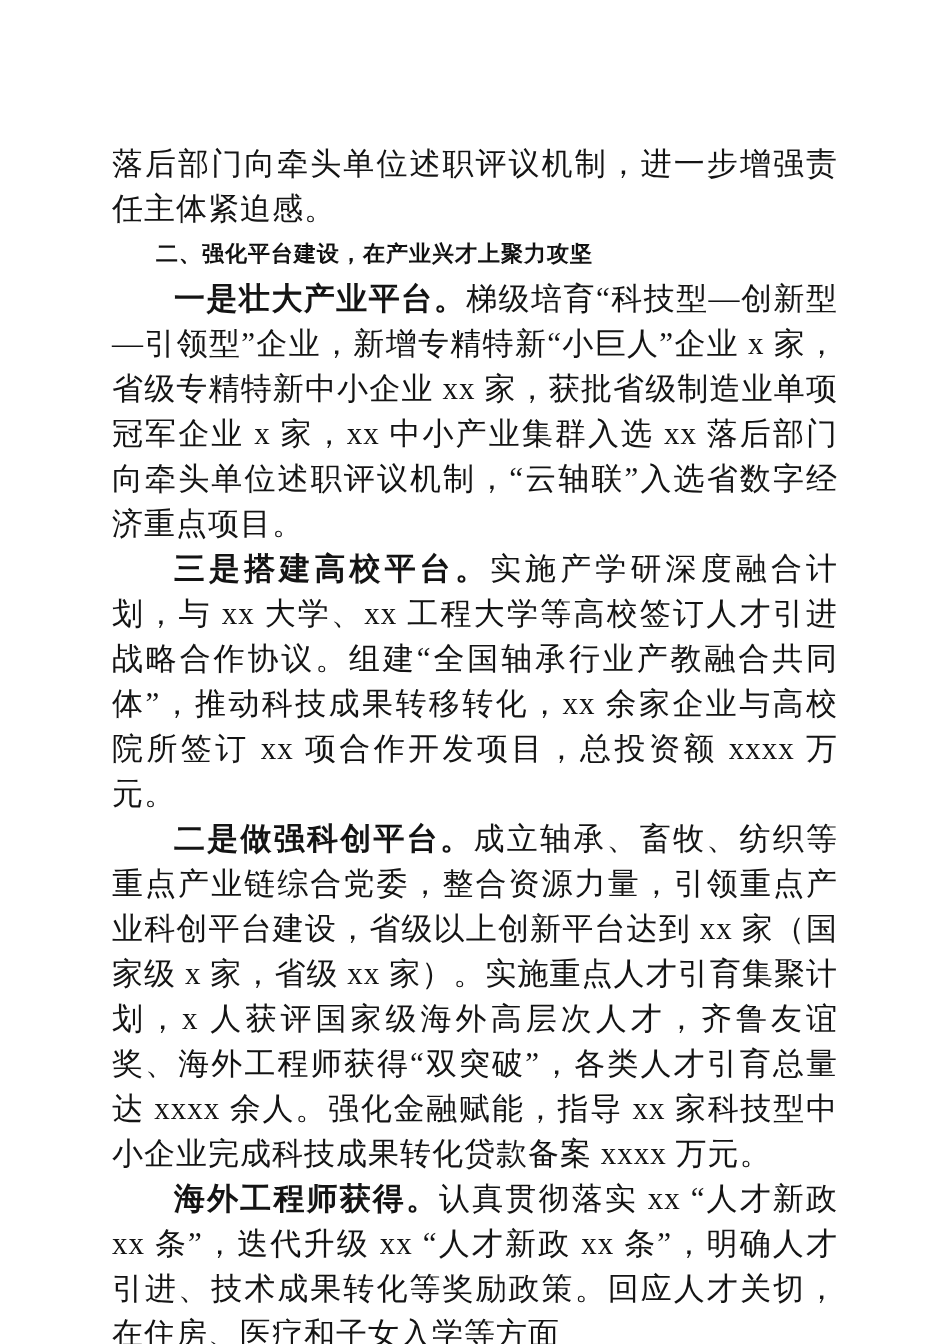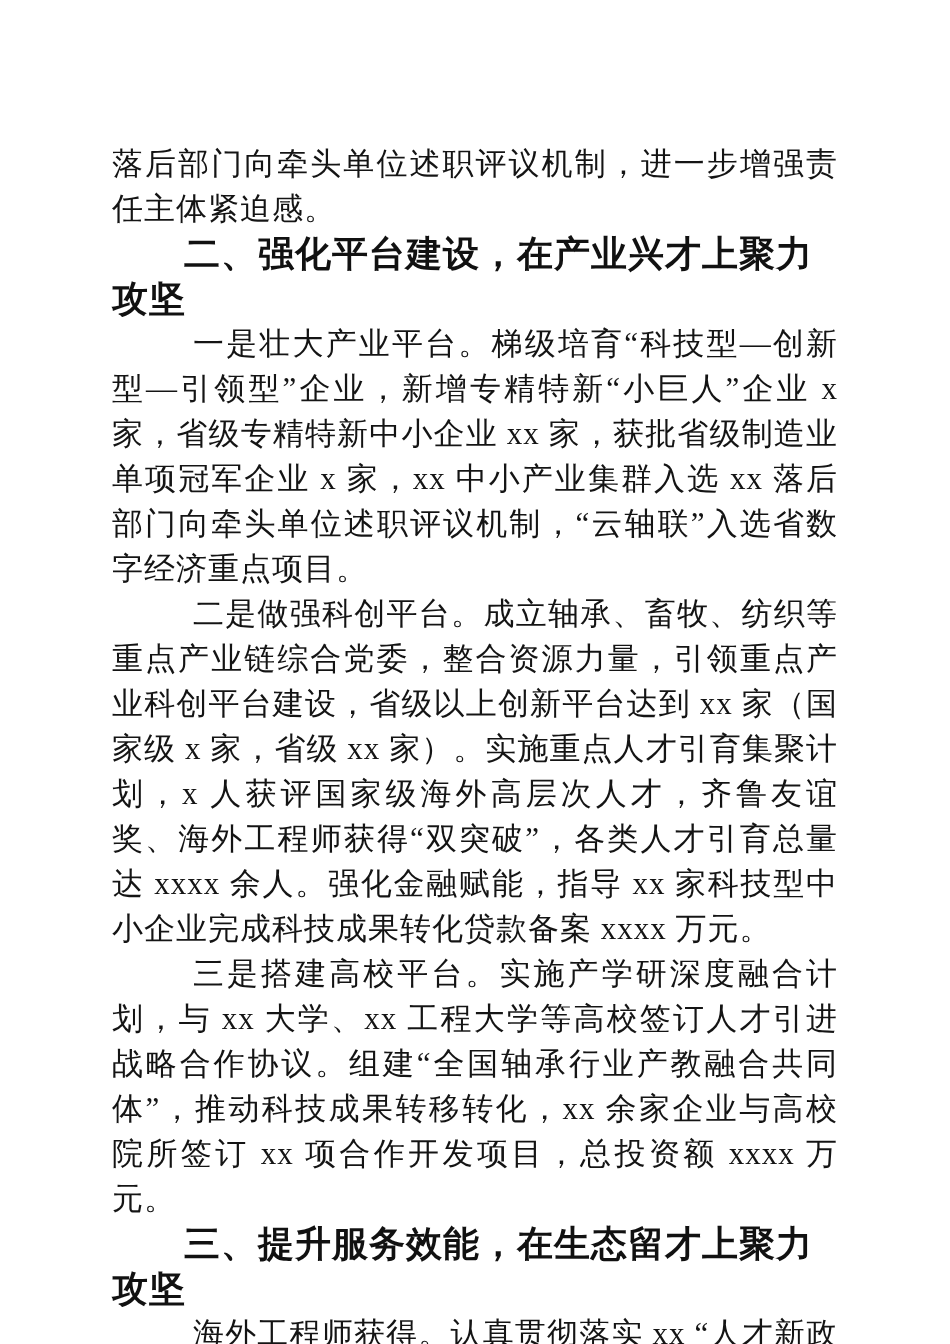--- a/index.html
+++ b/index.html
@@ -24,46 +24,44 @@
     margin: 0;
     text-align: justify;
     text-indent: 2em;
     letter-spacing: 1px;
     word-break: break-all;
   }
   .para.no-indent {
     text-indent: 0;
   }
   .para .lead {
-    font-weight: normal;
-    margin-left: 19px;
+    font-weight: bold;
   }
   .section-heading {
     margin: 0;
     font-family: "Liberation Sans", "DejaVu Sans", sans-serif;
     font-weight: bold;
-    font-size: 36px;
+    font-size: 22px;
     line-height: 45px;
     text-indent: 2em;
     letter-spacing: 1px;
     color: #111111;
   }
 </style>
 </head>
 <body>
 
 <div class="page">
 
   <p class="para no-indent"><span>落后部门向牵头单位述职评议机制，进一步增强责任主体紧迫感。</span></p>
 
   <h2 class="section-heading">二、强化平台建设，在产业兴才上聚力攻坚</h2>
 
   <p class="para"><span class="lead">一是壮大产业平台。</span><span>梯级培育“科技型—创新型—引领型”企业，新增专精特新“小巨人”企业 x 家，省级专精特新中小企业 xx 家，获批省级制造业单项冠军企业 x 家，xx 中小产业集群入选 xx 落后部门向牵头单位述职评议机制，“云轴联”入选省数字经济重点项目。</span></p>
 
+  <p class="para"><span class="lead">三是搭建高校平台。</span><span>实施产学研深度融合计划，与 xx 大学、xx 工程大学等高校签订人才引进战略合作协议。组建“全国轴承行业产教融合共同体”，推动科技成果转移转化，xx 余家企业与高校院所签订 xx 项合作开发项目，总投资额 xxxx 万元。</span></p>
+
   <p class="para"><span class="lead">二是做强科创平台。</span><span>成立轴承、畜牧、纺织等重点产业链综合党委，整合资源力量，引领重点产业科创平台建设，省级以上创新平台达到 xx 家（国家级 x 家，省级 xx 家）。实施重点人才引育集聚计划，x 人获评国家级海外高层次人才，齐鲁友谊奖、海外工程师获得“双突破”，各类人才引育总量达 xxxx 余人。强化金融赋能，指导 xx 家科技型中小企业完成科技成果转化贷款备案 xxxx 万元。</span></p>
 
-  <p class="para"><span class="lead">三是搭建高校平台。</span><span>实施产学研深度融合计划，与 xx 大学、xx 工程大学等高校签订人才引进战略合作协议。组建“全国轴承行业产教融合共同体”，推动科技成果转移转化，xx 余家企业与高校院所签订 xx 项合作开发项目，总投资额 xxxx 万元。</span></p>
-
-  <h2 class="section-heading">三、提升服务效能，在生态留才上聚力攻坚</h2>
 
   <p class="para"><span class="lead">海外工程师获得。</span><span>认真贯彻落实 xx “人才新政 xx 条”，迭代升级 xx “人才新政 xx 条”，明确人才引进、技术成果转化等奖励政策。回应人才关切，在住房、医疗和子女入学等方面</span></p>
 
 </div>
 
 </body></html>

